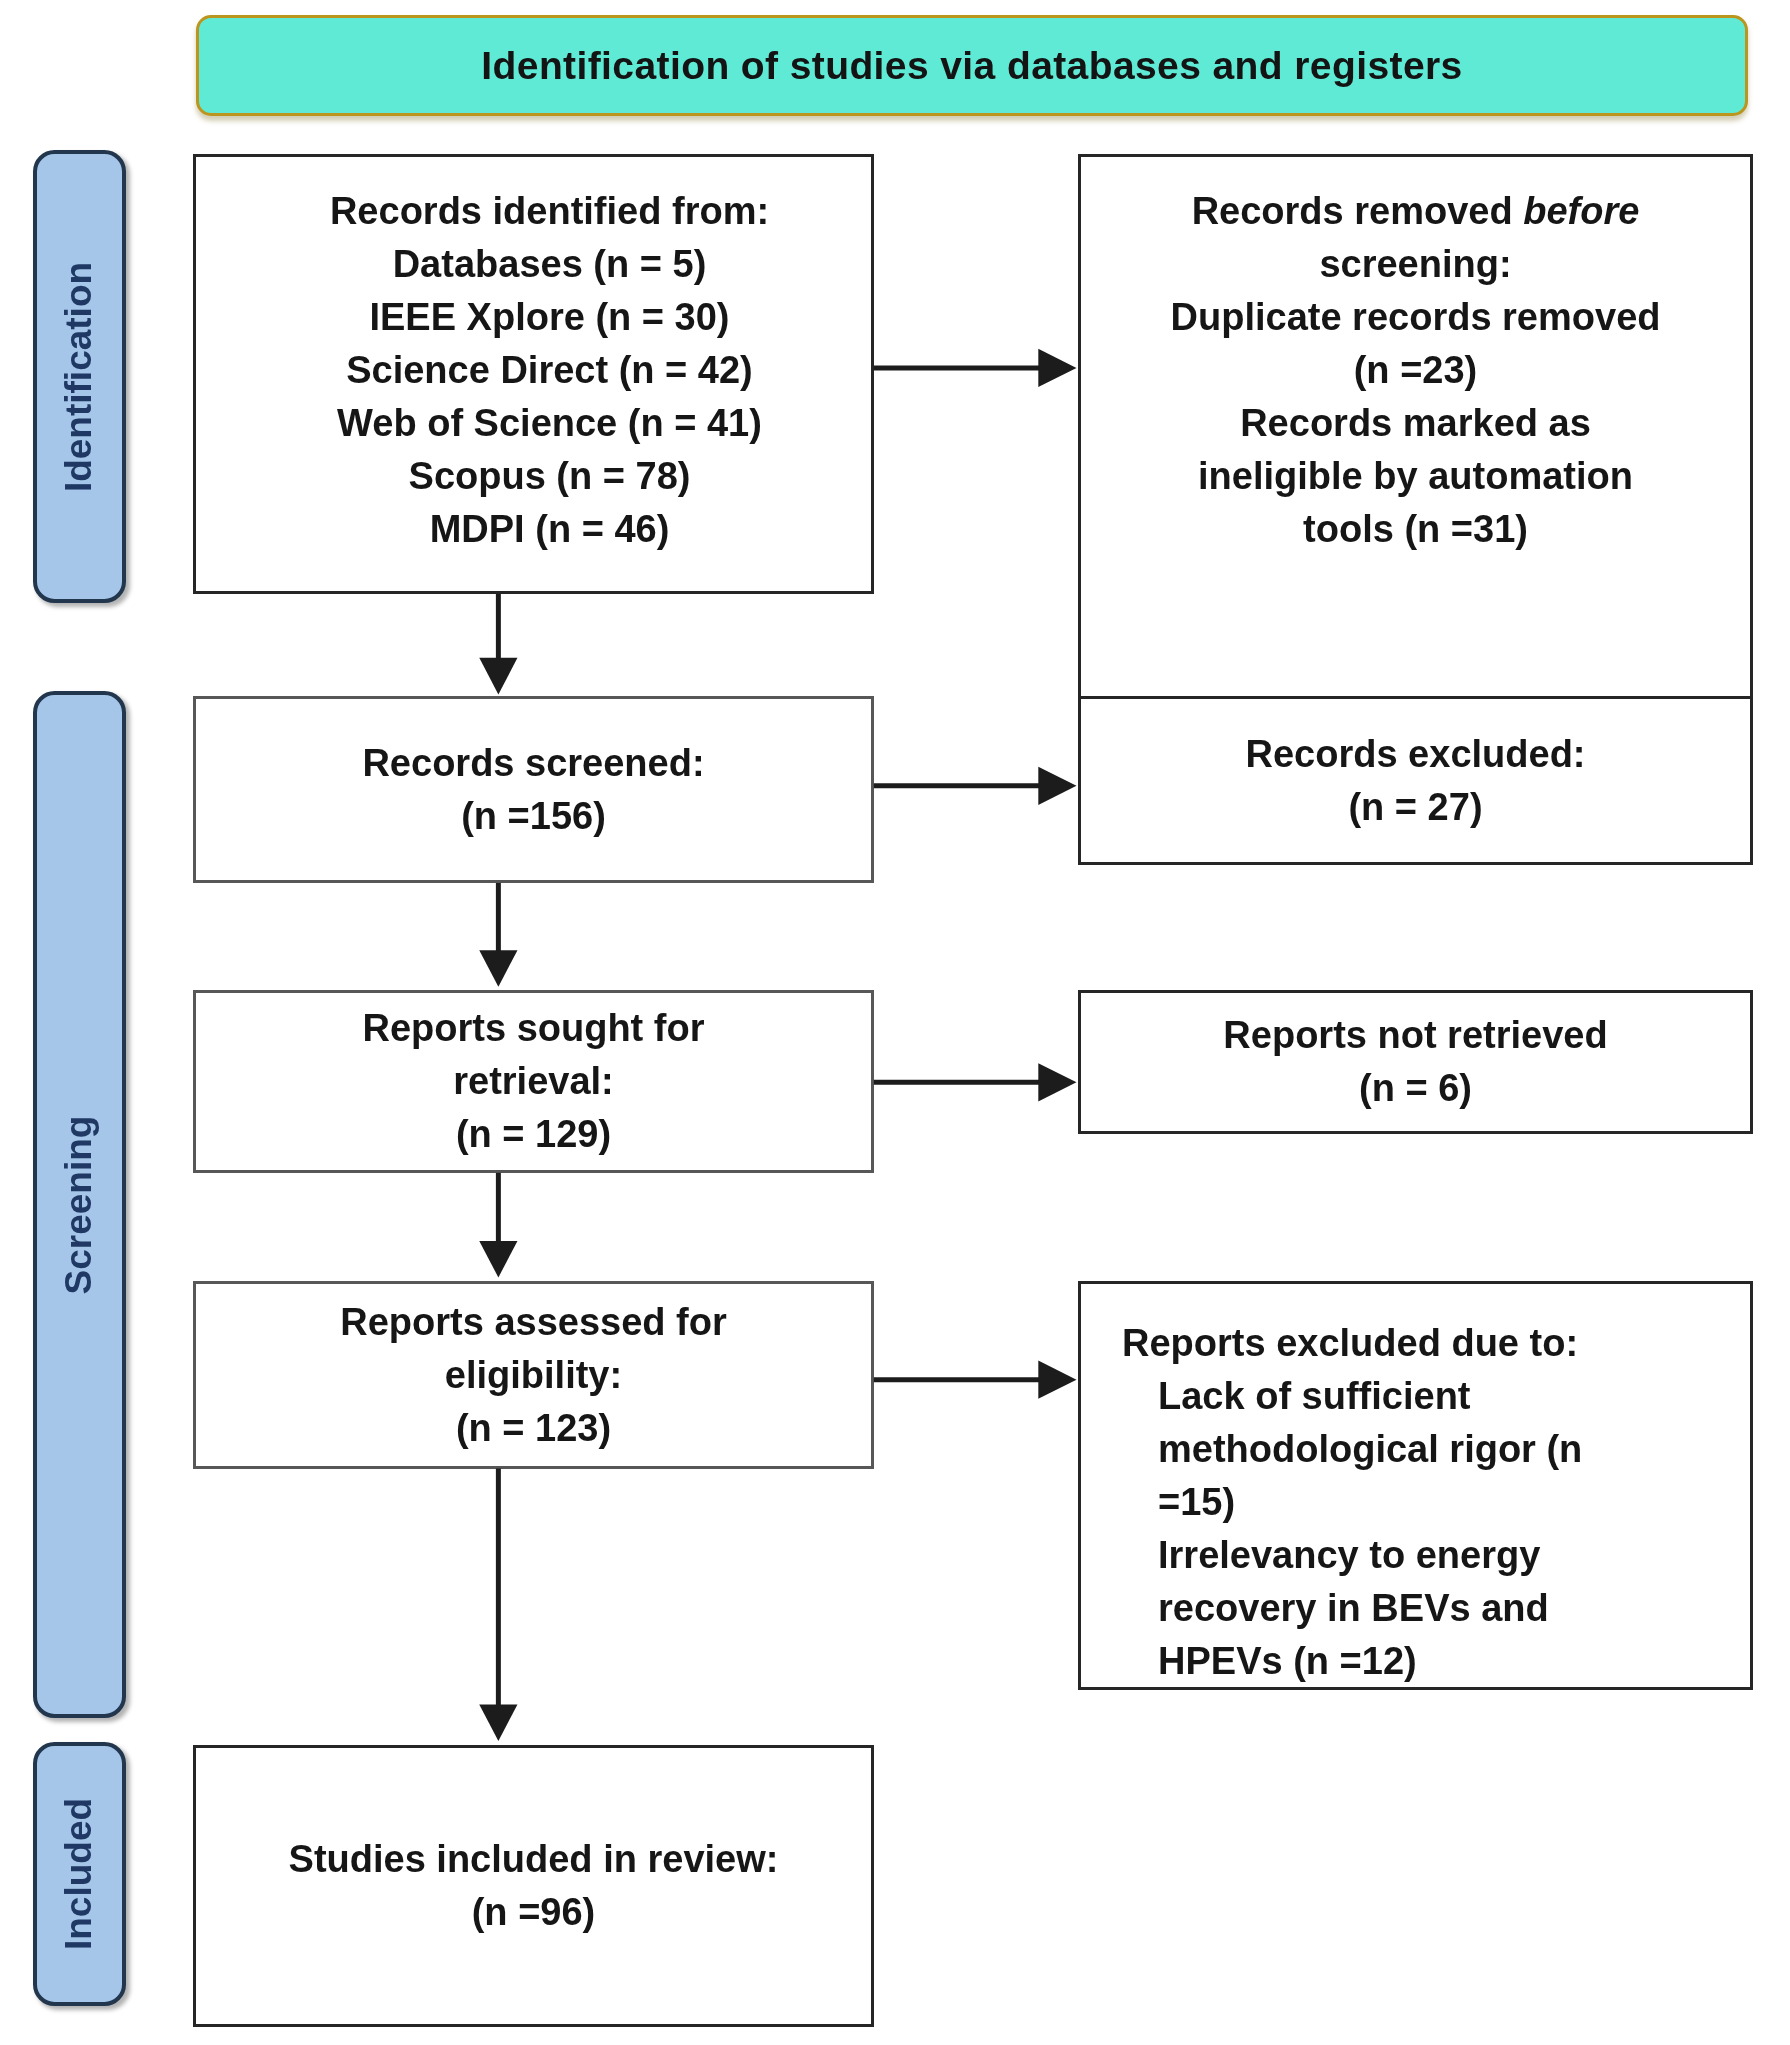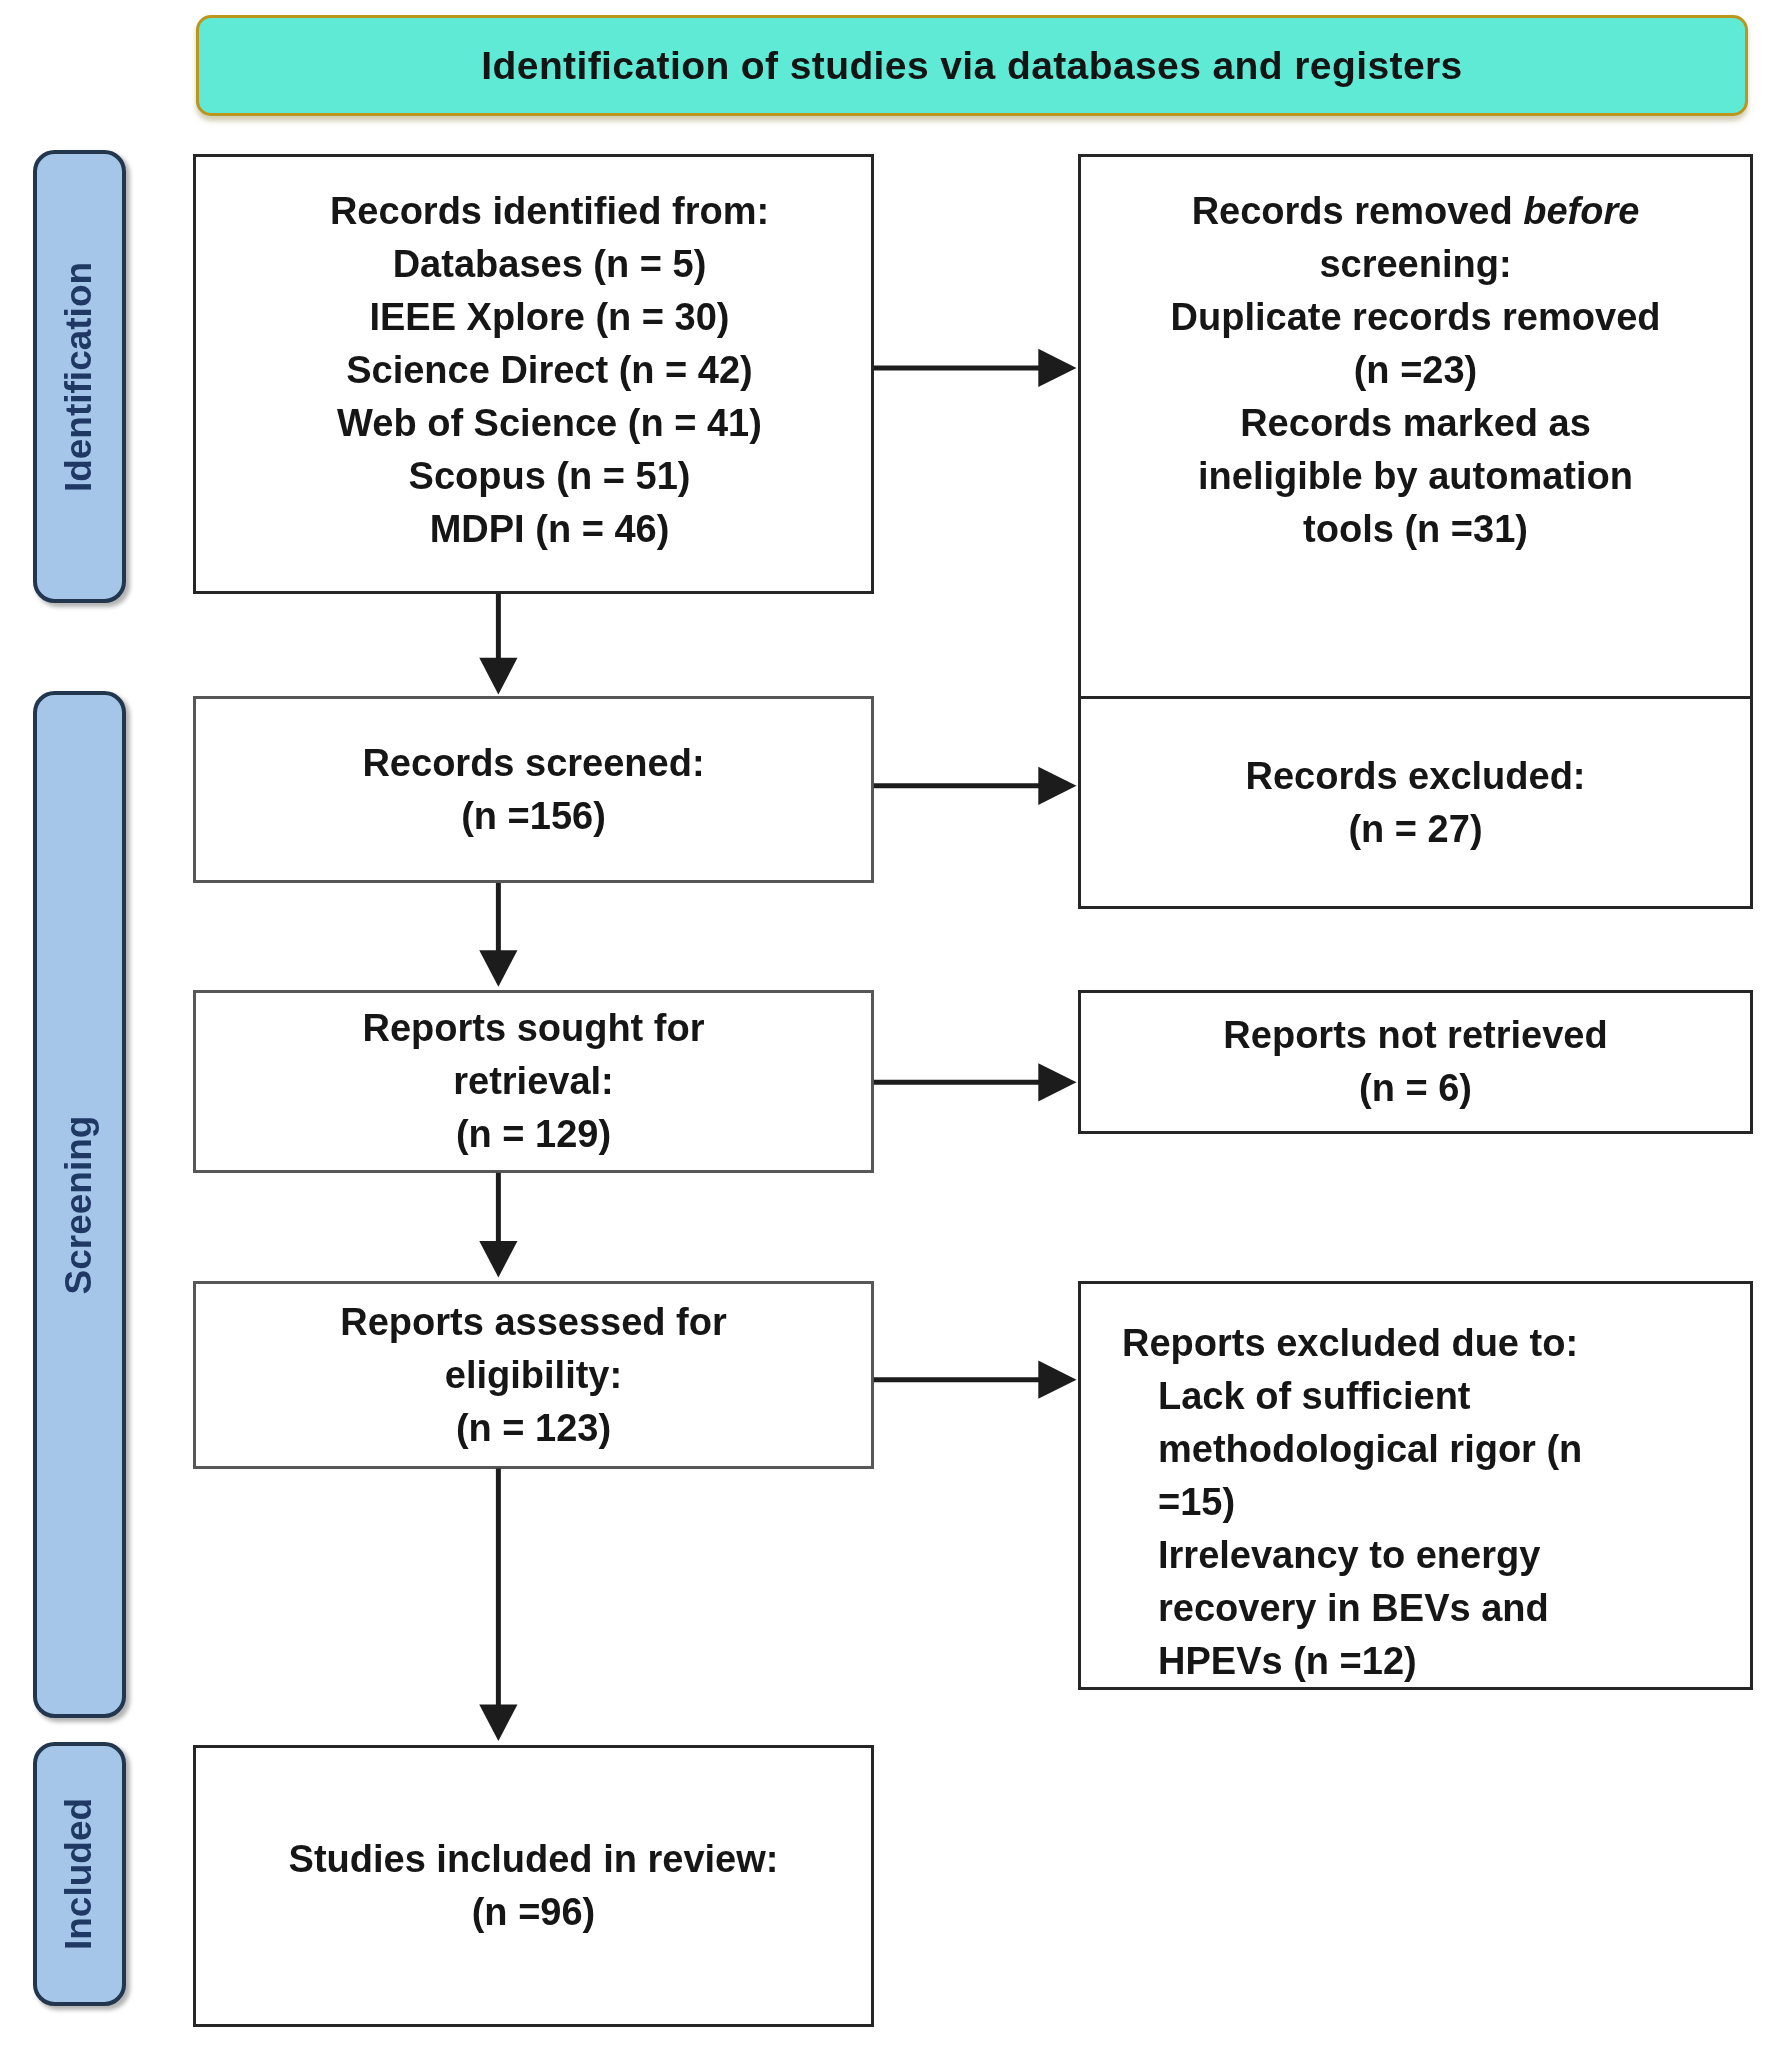--- a/index.html
+++ b/index.html
@@ -40,21 +40,21 @@
   .box.gray{border-color:#575757;}
   .col-l{left:193px;width:681px;}
   .col-r{left:1078px;width:675px;}
   .vcenter{display:flex;flex-direction:column;align-items:center;justify-content:center;}
   .ttop{padding-top:28px;}
   .line{display:block;}
   .b1{top:154px;height:440px;padding-left:32px;}
   .b2{top:154px;height:552px;}
   .b2 .wrapzone{display:inline-block;width:515px;}
   .b3{top:696px;height:187px;}
-  .b4{top:696px;height:213px;}
+  .b4{top:696px;height:169px;}
   .b5{top:990px;height:183px;}
   .b6{top:990px;height:144px;}
   .b7{top:1281px;height:188px;}
   .b8{top:1281px;height:409px;text-align:left;padding:33px 0 0 41px;}
   .b8 .excl-items{display:block;width:498px;margin-left:36px;}
   .b9{top:1745px;height:282px;}
   .italic{font-style:italic;}
 
   
   svg.arrows{position:absolute;left:0;top:0;pointer-events:none;}
@@ -79,21 +79,21 @@
   <div class="stagebar sb-incl">
     <span>Included</span>
   </div>
 
   <div class="box col-l b1 ttop">
     <span class="line">Records identified from:</span>
     <span class="line">Databases (n = 5)</span>
     <span class="line">IEEE Xplore (n = 30)</span>
     <span class="line">Science Direct (n = 42)</span>
     <span class="line">Web of Science (n = 41)</span>
-    <span class="line">Scopus (n = 51)</span>
+    <span class="line">Scopus (n = 78)</span>
     <span class="line">MDPI (n = 46)</span>
   </div>
 
   <div class="box col-r b2 ttop">
     <span class="wrapzone"><span>Records removed </span><span class="italic">before</span><span> screening:</span><span class="line">Duplicate records removed (n =23)</span><span class="line">Records marked as ineligible by automation tools (n =31)</span></span>
   </div>
 
   <div class="box col-l b3 gray vcenter">
     <span class="line">Records screened:</span>
     <span class="line">(n =156)</span>

